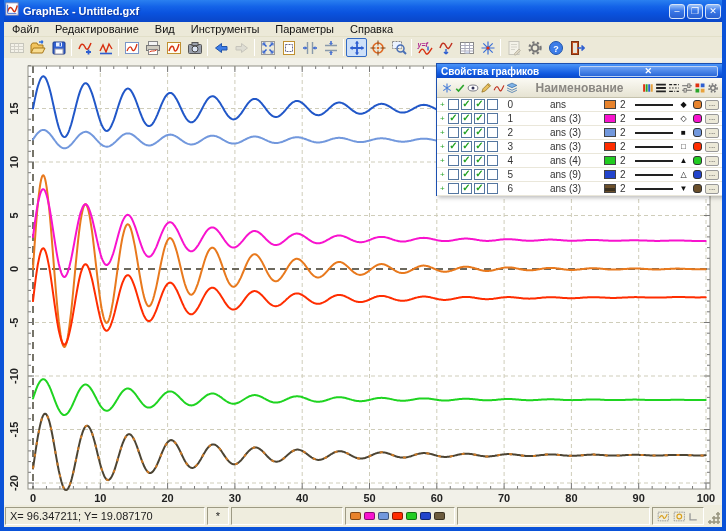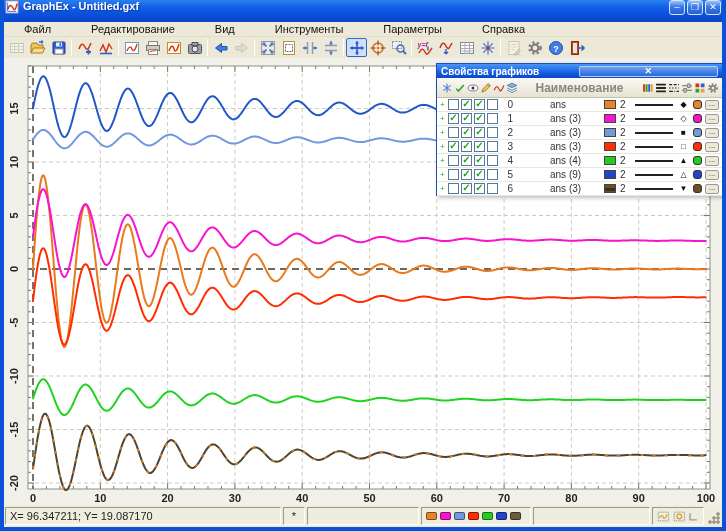--- a/index.html
+++ b/index.html
@@ -2,30 +2,30 @@
 <html><head>
 <meta charset="utf-8">
 <style>
   html,body{margin:0;padding:0;background:#555;}
   *{box-sizing:border-box;font-family:"Liberation Sans",sans-serif;}
   #win{position:relative;width:726px;height:531px;background:#ECE9D8;overflow:hidden;
        border-left:4px solid #0A52D8;border-right:4px solid #0A52D8;border-bottom:4px solid #0A52D8;}
   
   #titlebar{position:absolute;left:-4px;top:0;width:726px;height:22px;
     background:linear-gradient(180deg,#2A80F0 0%,#1463E8 30%,#0A52DE 60%,#0A46C8 100%);
-    display:flex;align-items:flex-start;padding:0 5px;color:#fff;}
+    display:flex;align-items:center;padding:0 5px;color:#fff;}
   #title-text{font-size:11px;font-weight:bold;margin-left:4px;text-shadow:1px 1px 1px #1338A0;flex:1;
     white-space:nowrap;overflow:hidden;}
   .winbtn{width:16px;height:15px;margin-left:2px;border-radius:3px;border:1px solid #D6E4F8;
     background:linear-gradient(180deg,#9CC2F8,#3A78E8 45%,#2A60D0);color:#fff;font-size:9px;
     display:flex;align-items:center;justify-content:center;line-height:1;}
   
   #menubar{position:absolute;left:0;top:22px;width:718px;height:15px;background:#ECE9D8;
     display:flex;align-items:center;font-size:11px;color:#111;border-bottom:1px solid #E2DFC8;}
-  .menu-item{padding:1px 20px;}
+  .menu-item{padding:1px 8px;}
   
   #toolbar{position:absolute;left:0;top:37px;width:718px;height:21px;background:#ECE9D8;
     display:flex;align-items:center;padding-left:2px;}
   .tb-group{display:flex;align-items:center;}
   .tb-sep{width:1px;height:17px;background:#C6C3AC;margin:0 2px;border-right:1px solid #fff;}
   .tb-btn{width:21px;height:19px;display:flex;align-items:center;justify-content:center;border:1px solid transparent;}
   .tb-btn.selected{border:1px solid #316AC5;background:#CEE0F8;border-radius:2px;}
   .tb-btn.disabled{opacity:.45;filter:grayscale(80%);}
   
   #chart-region{position:absolute;left:0;top:58px;width:718px;height:447px;background:#F2F1E9;}
@@ -755,21 +755,21 @@
             <span class="pline"></span>
             <span class="pmarker">▼</span>
             <span class="pbtn" style="background: rgb(107, 79, 42);"></span>
             <span class="pdots">...</span>
           </div>
         </div>
     </div>
   </div>
 
   <div id="statusbar">
-    <div class="sb-cell" style="width:276px">
+    <div class="sb-cell" style="width:200px">
       <span>X= 96.347211; Y= 19.087170</span>
     </div>
     <div class="sb-cell" style="width:22px;justify-content:center">
       <span>*</span>
     </div>
     <div class="sb-cell" style="width:112px"></div>
     <div class="sb-cell" style="width:110px" id="sb-swatches">
         <span class="sb-swatch" style="background: rgb(232, 131, 44);"></span>
         <span class="sb-swatch" style="background: rgb(248, 19, 206);"></span>
         <span class="sb-swatch" style="background: rgb(114, 152, 221);"></span>

